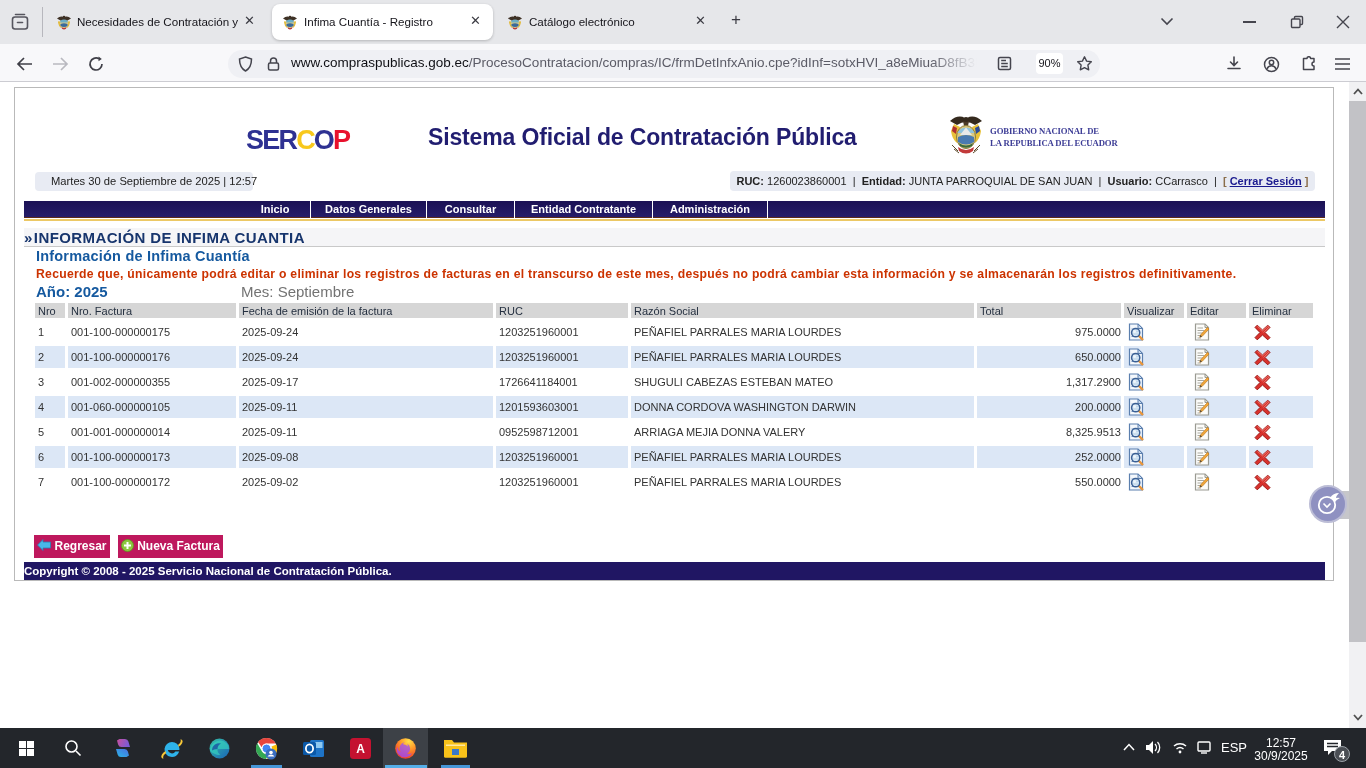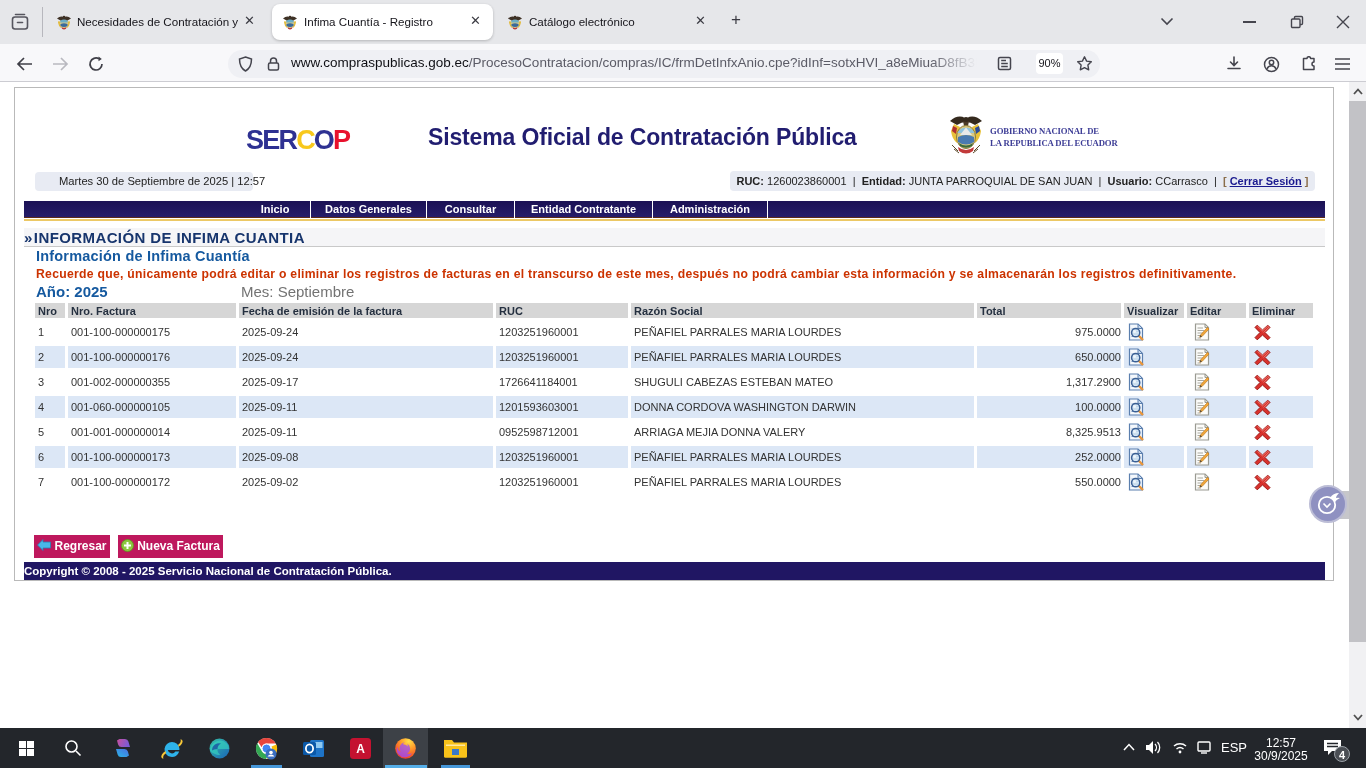--- a/index.html
+++ b/index.html
@@ -17,21 +17,21 @@
 
 #pagebox{position:absolute;left:14px;top:87px;width:1320px;height:494px;border:1px solid #b9b9b9;background:#fff}
 #menubar{position:absolute;left:24px;top:201px;width:1301px;height:17px;background:linear-gradient(#1b1154,#251c69);border-bottom:1px solid #5c2a1a}
 #menugold{position:absolute;left:24px;top:219px;width:1301px;height:2px;background:#ecc865}
 .mitem{float:left;height:17px;line-height:17px;text-align:center;color:#fff;font-size:11px;font-weight:bold;border-right:1px solid #fff}
 #titlebar{position:absolute;left:24px;top:228px;width:1301px;height:19px;background:#f5f5f7;border-bottom:1px solid #c9c9c9}
 .datebox{position:absolute;background:#e8ebf3;border-radius:4px;font-size:11.5px;color:#222;line-height:19px;white-space:nowrap}
 
 #tbl{position:absolute;left:32px;top:300px;border-collapse:separate;border-spacing:3px;table-layout:fixed;font-size:11px;color:#333}
 #tbl td{padding:0 0 0 3px;overflow:hidden;white-space:nowrap}
-#tbl tr.hd td{background:#d6d6d6;color:#253040;font-weight:bold;height:15px}
+#tbl tr.hd td{background:#d6d6d6;color:#253040;font-weight:normal;height:15px}
 #tbl tr.r td{height:22px}
 #tbl tr.even td{background:#dce7f6}
 #tbl tr.tot td{background:#e3e3e3;height:15px;font-weight:bold}
 .num{text-align:right}
 .btn{position:absolute;height:23px;background:#be185d;color:#fff;font-size:12px;font-weight:bold;line-height:23px;text-align:center}
 #footer{position:absolute;left:24px;top:562px;width:1301px;height:18px;background:#201663;color:#fff;font-size:11.5px;font-weight:bold;line-height:18px}
 
 #sbar{position:absolute;left:1349px;top:82px;width:17px;height:646px;background:#f1f1f3}
 #sthumb{position:absolute;left:1349px;top:101px;width:17px;height:541px;background:#c2c2c6}
 
@@ -185,21 +185,21 @@
 <ellipse cx="20" cy="24" rx="9.5" ry="11.5" fill="#d9c982" stroke="#8a7a3a" stroke-width="1"></ellipse>
 <path d="M11.5 20 a9 8 0 0 1 17 0 Z" fill="#8fc3dd"></path>
 <path d="M14 22 L20 14.5 L26 22 Z" fill="#e9e9e9"></path>
 <path d="M12 24 Q20 20 28 24 L28 29 Q20 34 12 29 Z" fill="#4a7ab0"></path>
 <path d="M13 30 Q20 35 27 30 L26 33 Q20 36.5 14 33 Z" fill="#3a6a3a"></path>
 <path d="M12 34 Q20 40 28 34 L27 38 Q20 43 13 38 Z" fill="#c23a3a"></path>
 <path d="M6 32 L12 38 M34 32 L28 38 M8 36 L13 40 M32 36 L27 40" stroke="#5a4a2a" stroke-width="1"></path>
 </svg>
 <div class="abs" style="left:990px;top:126px;font-family:'Liberation Serif',serif;font-size:8.7px;font-weight:bold;color:#3d3d96;line-height:11.5px;letter-spacing:-0.1px">GOBIERNO NACIONAL DE<br>LA REPUBLICA DEL ECUADOR</div>
 
-<div class="datebox" style="left:35px;top:172px;width:218px;height:19px;padding-left:24px;font-size:11.2px">Martes 30 de Septiembre de 2025 | 12:57</div>
+<div class="datebox" style="left:35px;top:172px;width:218px;height:19px;padding-left:16px;font-size:11.2px">Martes 30 de Septiembre de 2025 | 12:57</div>
 <div class="datebox" style="left:730px;top:171px;width:585px;height:20px;line-height:20px;text-align:center;font-size:11px"><b>RUC:</b> 1260023860001 &nbsp;|&nbsp; <b>Entidad:</b> JUNTA PARROQUIAL DE SAN JUAN &nbsp;|&nbsp; <b>Usuario:</b> CCarrasco &nbsp;|&nbsp; <span style="color:#8a6d4a;font-weight:bold">[</span> <b><u style="color:#1a1a8f">Cerrar Sesión</u></b> <span style="color:#8a6d4a;font-weight:bold">]</span></div>
 
 <div id="menubar">
 <div class="mitem" style="width:216px;border-right:none"></div>
 <div class="mitem" style="width:71px">Inicio</div>
 <div class="mitem" style="width:116px">Datos Generales</div>
 <div class="mitem" style="width:88px">Consultar</div>
 <div class="mitem" style="width:138px">Entidad Contratante</div>
 <div class="mitem" style="width:115px">Administración</div>
 </div>
@@ -304,21 +304,21 @@
             <use href="#icodel"></use>
           </svg>
         </td>
       </tr>
 <tr class="r even">
         <td>4</td>
         <td>001-060-000000105</td>
         <td>2025-09-11</td>
         <td>1201593603001</td>
         <td>DONNA CORDOVA WASHINGTON DARWIN</td>
-        <td class="num">100.0000</td>
+        <td class="num">200.0000</td>
         <td>
           <svg width="18" height="18" style="margin-left:0px;display:block">
             <use href="#icovis"></use>
           </svg>
         </td>
         <td>
           <svg width="18" height="18" style="margin-left:3px;display:block">
             <use href="#icoedit"></use>
           </svg>
         </td>

